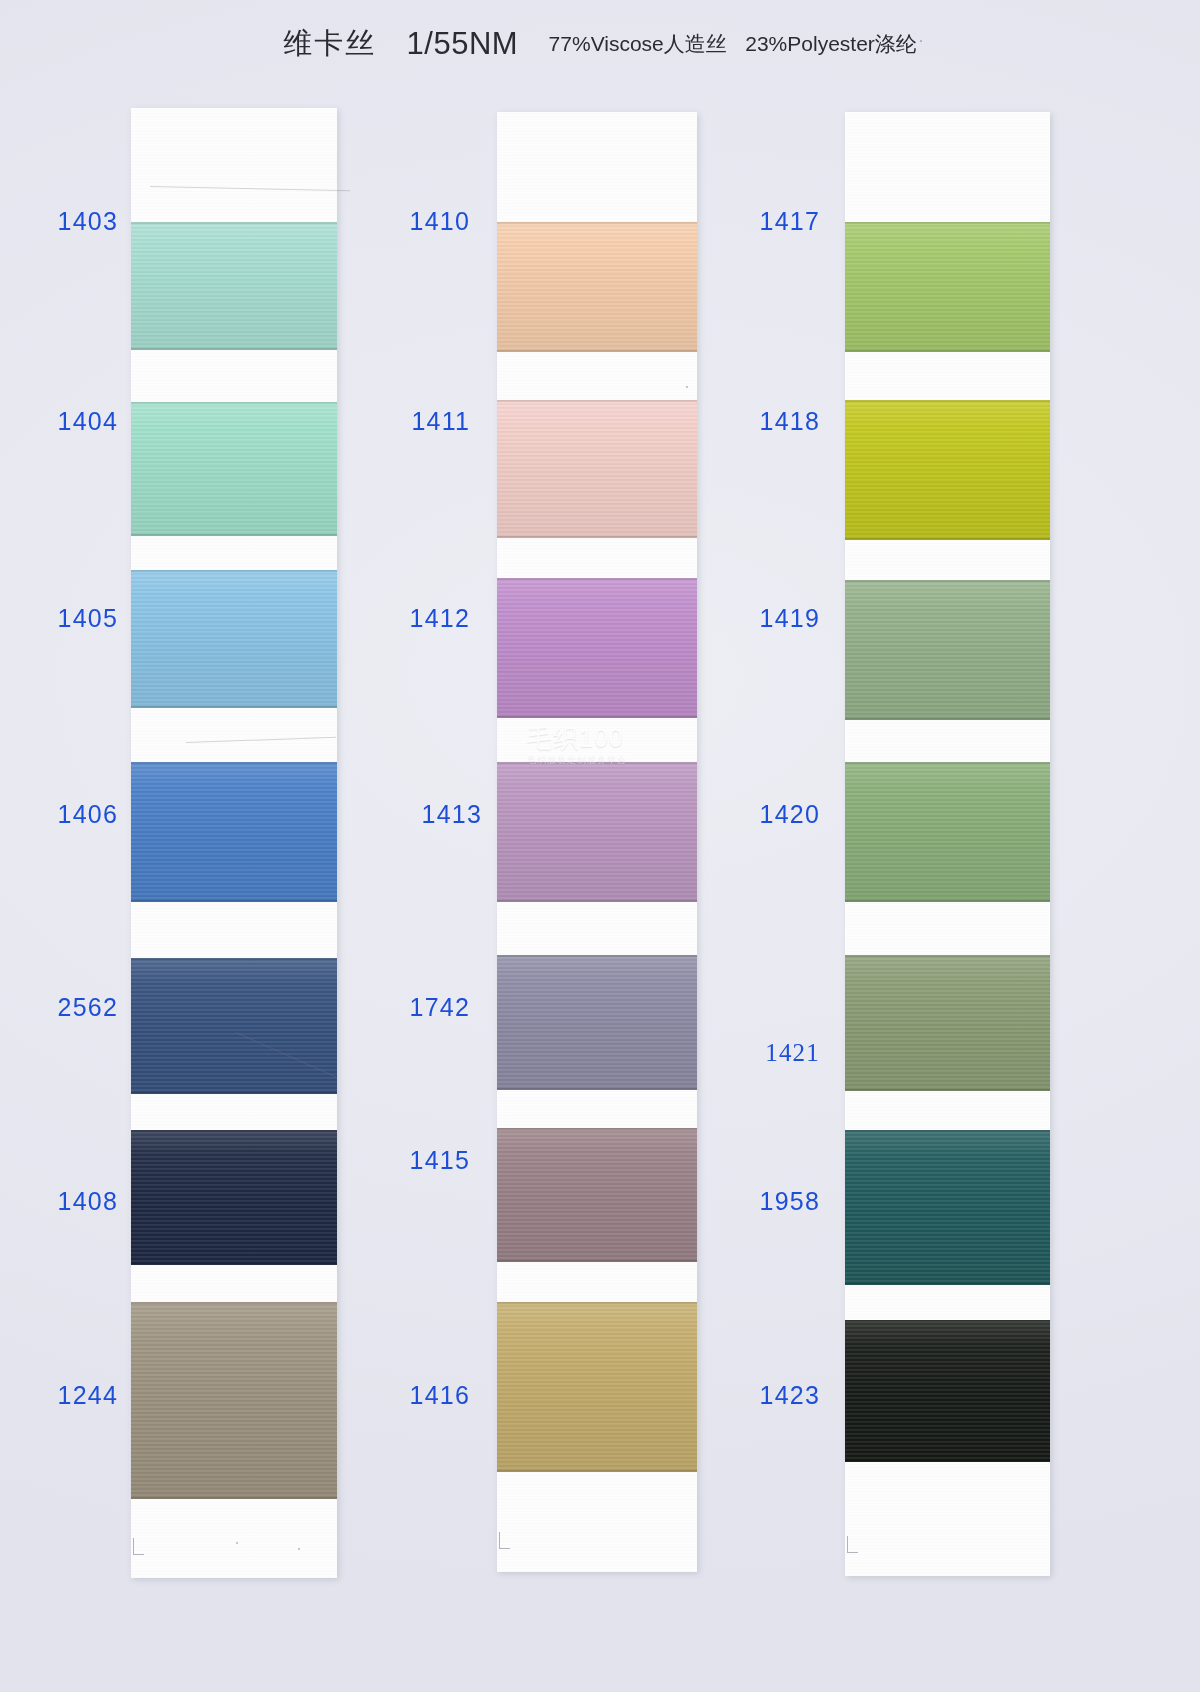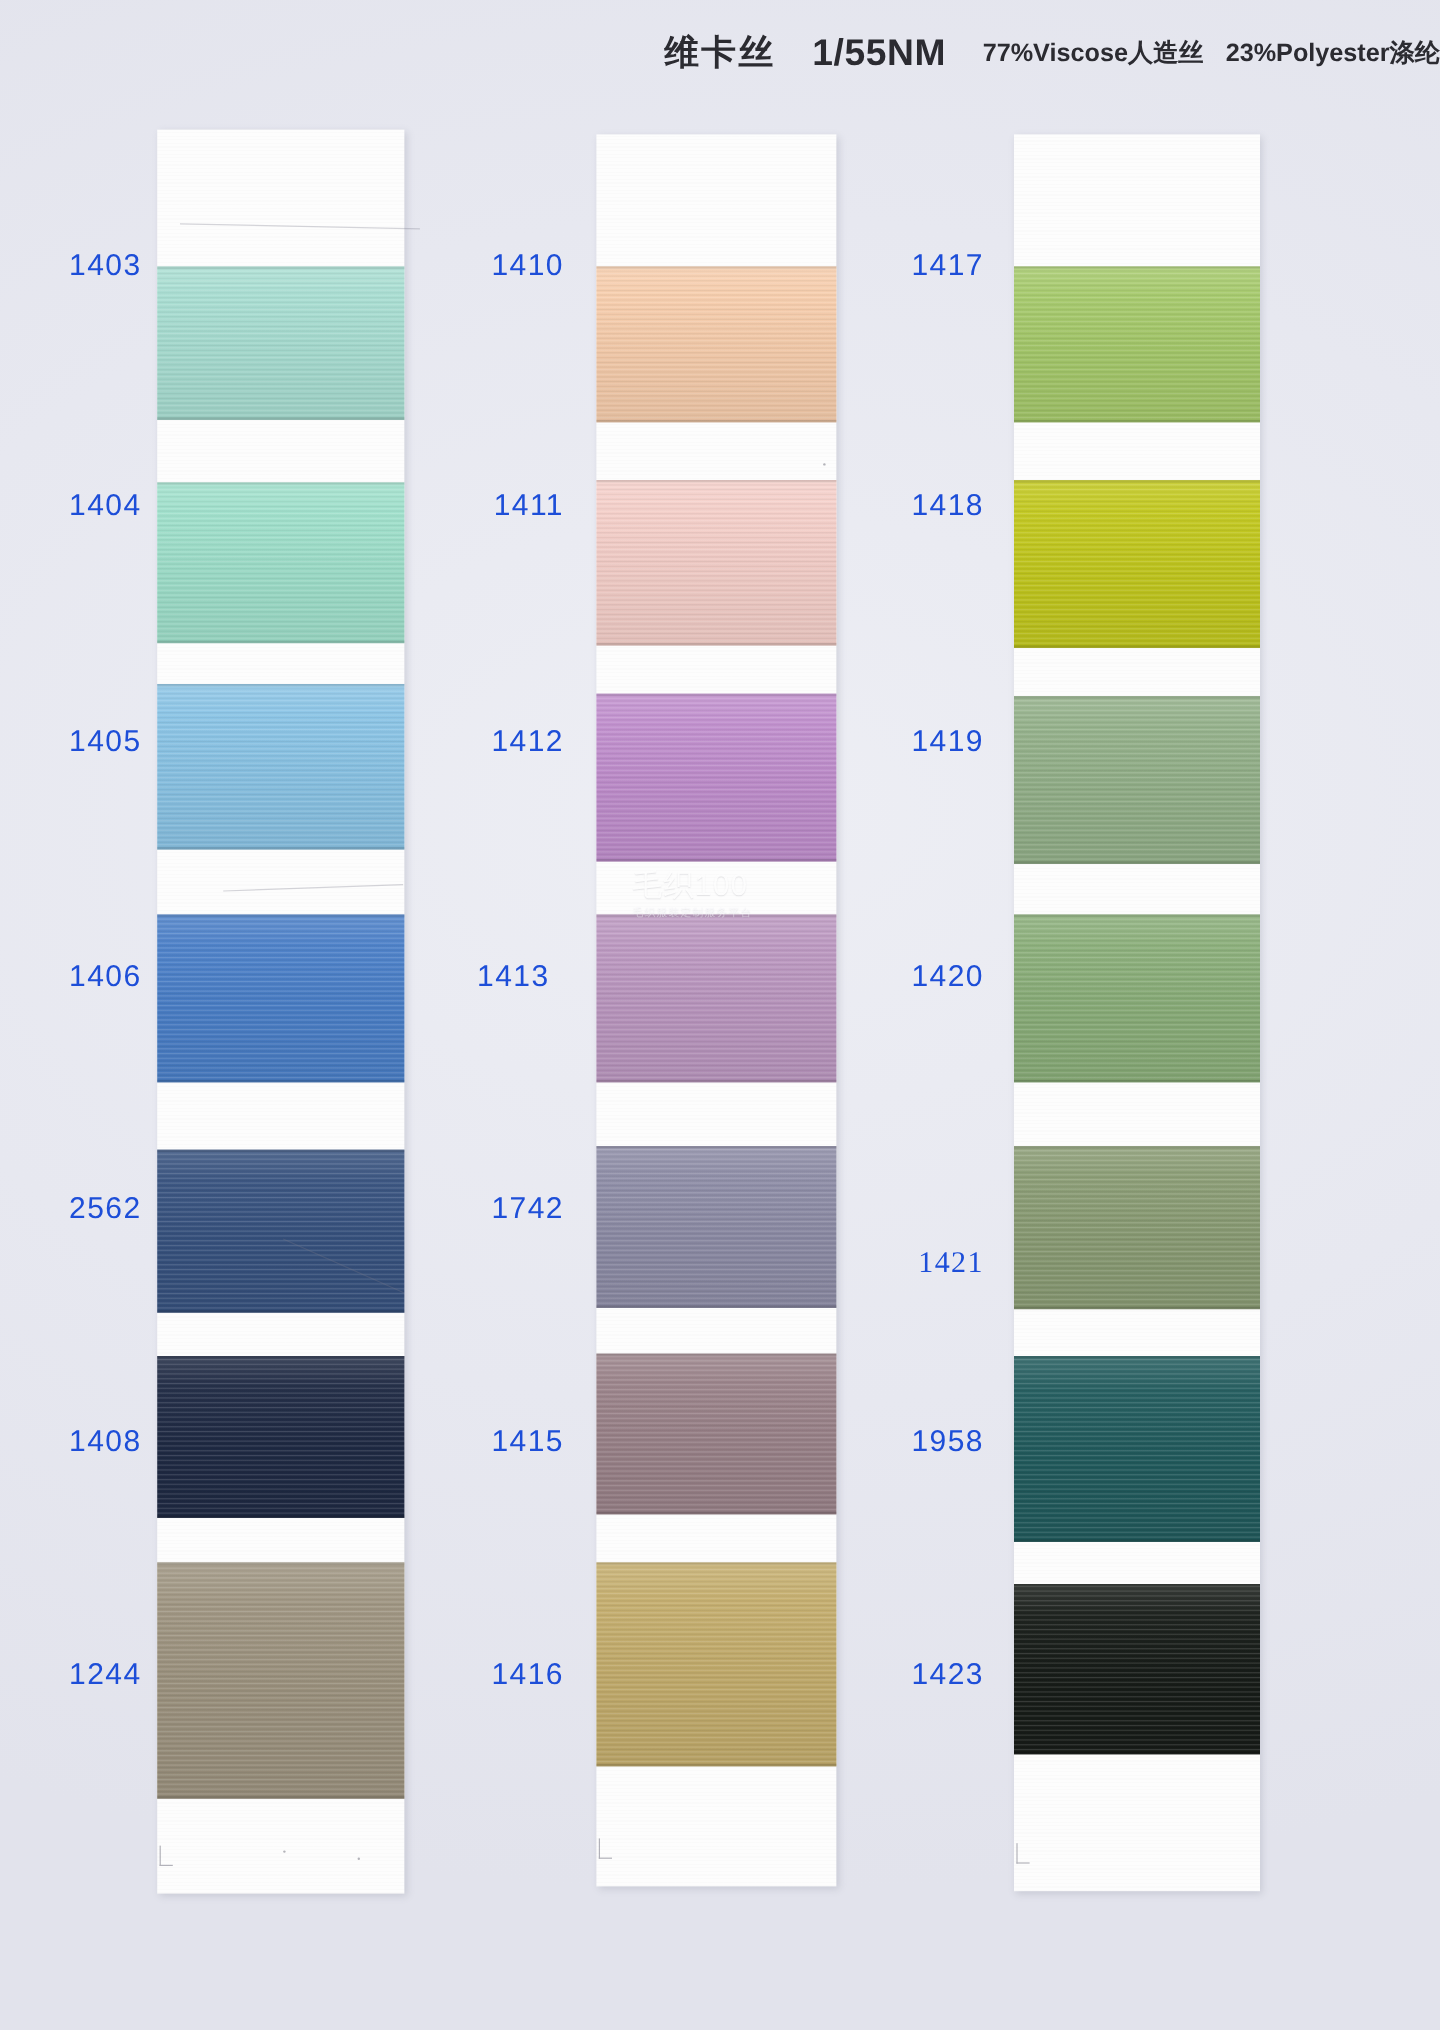--- a/index.html
+++ b/index.html
@@ -23,24 +23,23 @@
       radial-gradient(ellipse 1400px 900px at 52% 40%, #edeef4 0%, #e7e8f0 55%, #e2e3ec 100%);
     pointer-events: none;
   }
 
   
   #header {
     position: absolute;
     top: 24px;
     left: 0;
     width: 1200px;
-    text-align: right;
+    text-align: center;
     white-space: nowrap;
     color: #2b2b31;
-    font-weight: bold;
   }
   #header .h-name {
     font-size: 29px;
     letter-spacing: 2px;
     vertical-align: middle;
   }
   #header .h-count {
     font-size: 31px;
     margin-left: 26px;
     vertical-align: middle;
@@ -285,23 +284,23 @@
           <div class="tex"></div>
           <div class="sheen"></div>
           <div class="edge-top"></div>
           <div class="edge-bot"></div>
         </div>
         <div class="corner-mark" style="left: 2px; top: 1420px;"></div>
       </div>
       <div class="label" style="top: 207px; left: 380px; width: 90px;">1410</div>
       <div class="label" style="top: 407px; left: 380px; width: 90px;">1411</div>
       <div class="label" style="top: 604px; left: 380px; width: 90px;">1412</div>
-      <div class="label" style="top: 800px; left: 368px; width: 90px;">1413</div>
+      <div class="label" style="top: 800px; left: 392px; width: 90px;">1413</div>
       <div class="label" style="top: 993px; left: 380px; width: 90px;">1742</div>
-      <div class="label" style="top: 1187px; left: 380px; width: 90px;">1415</div>
+      <div class="label" style="top: 1146px; left: 380px; width: 90px;">1415</div>
       <div class="label" style="top: 1381px; left: 380px; width: 90px;">1416</div>
     </div>
     <div class="column">
       <div class="card" style="left: 845px; top: 112px; width: 205px; height: 1464px;">
         <div class="swatch" title="1417" style="top: 110px; height: 130px; background: rgb(165, 201, 106);">
           <div class="tex"></div>
           <div class="sheen"></div>
           <div class="edge-top"></div>
           <div class="edge-bot"></div>
         </div>

